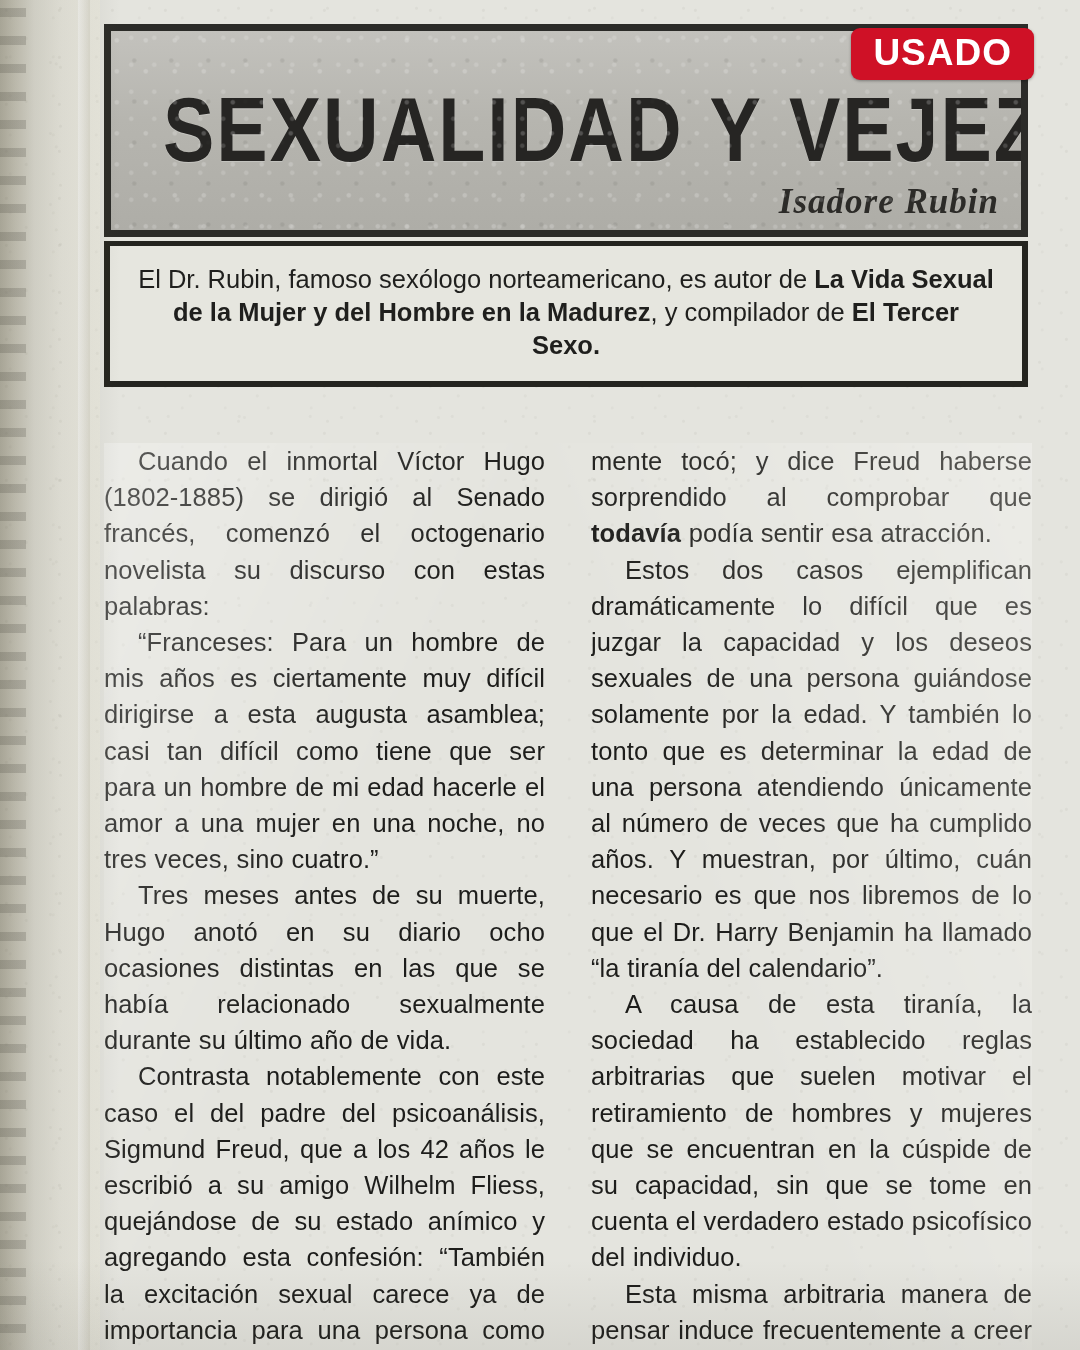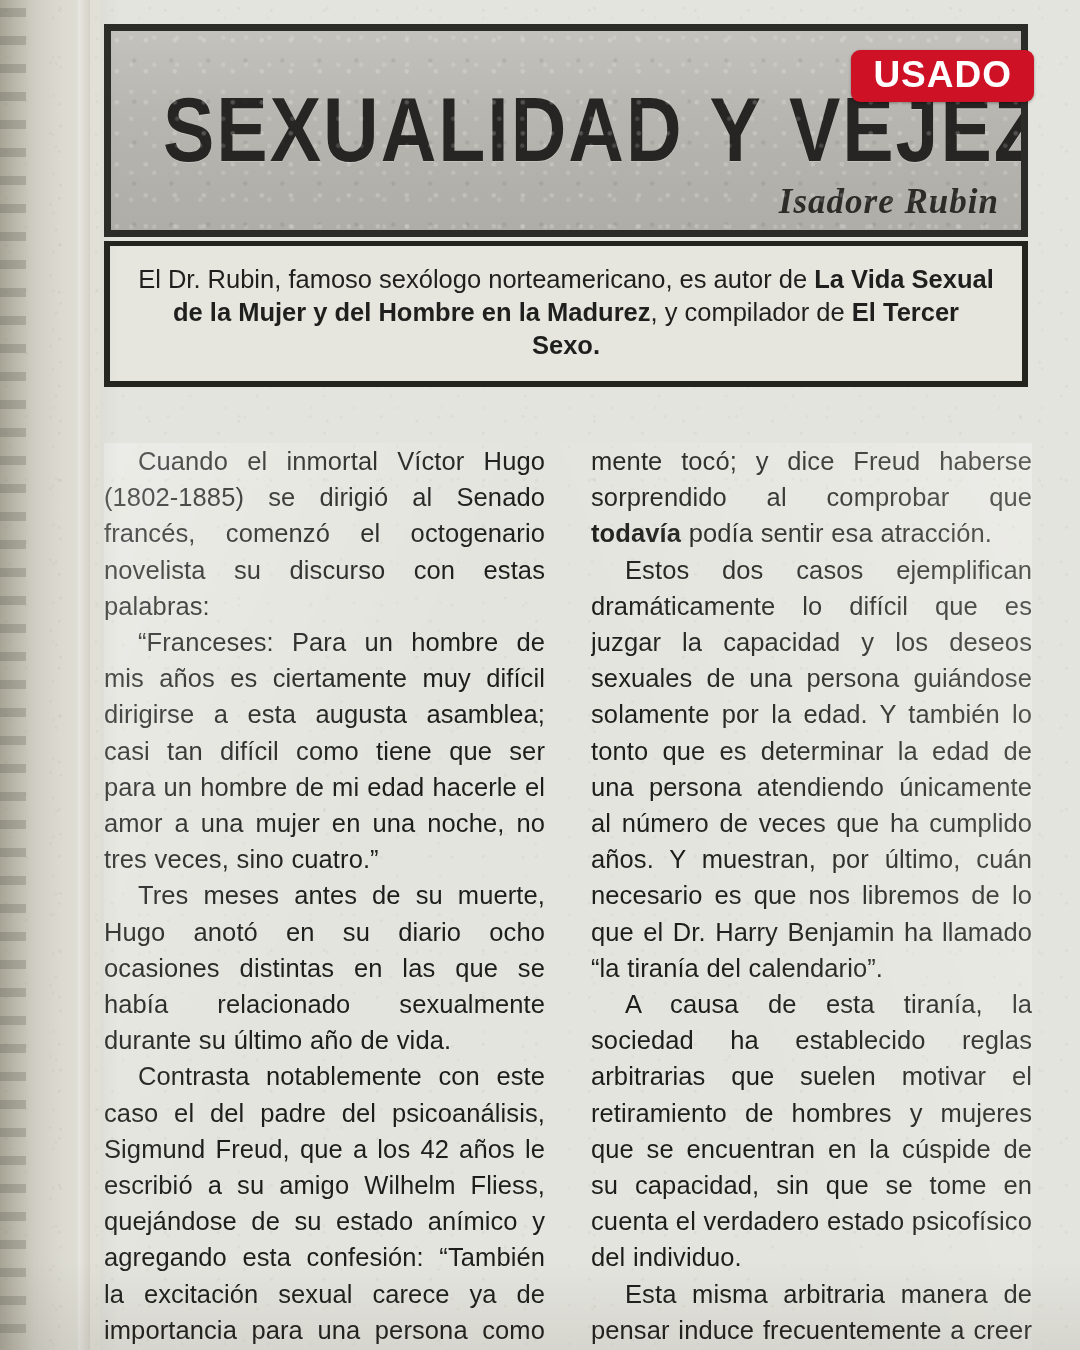--- a/index.html
+++ b/index.html
@@ -133,21 +133,21 @@
     font-style: italic;
     font-weight: 700;
     font-size: 35px;
     letter-spacing: 1px;
     color: #2c2b28;
   }
 
   .usado-badge {
     position: absolute;
     right: -6px;
-    top: 26px;
+    top: 4px;
     background: #cf1126;
     color: #ffffff;
     font-size: 37px;
     font-weight: 700;
     letter-spacing: 1px;
     padding: 6px 22px 9px 22px;
     border-radius: 9px;
     line-height: 1;
     z-index: 6;
     box-shadow: 0 1px 3px rgba(0,0,0,.35);

